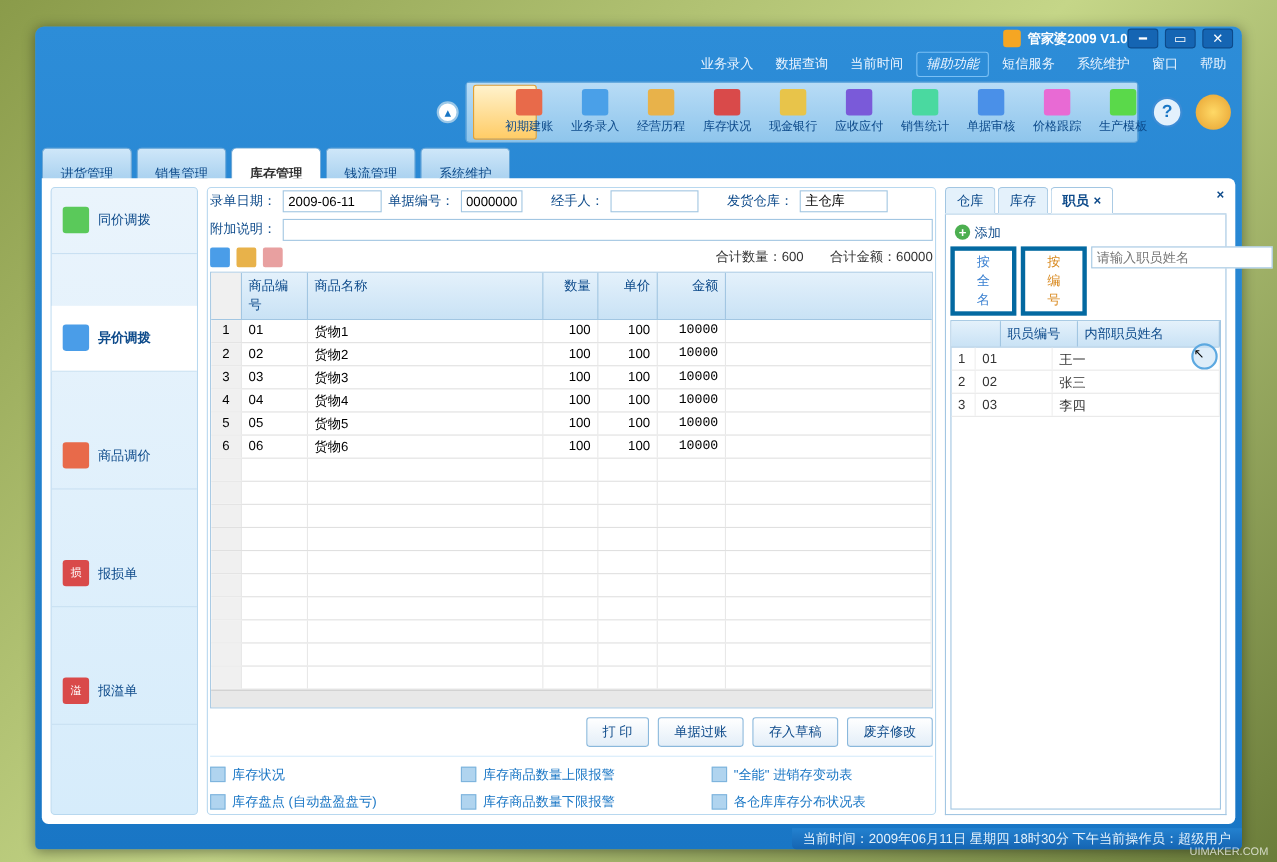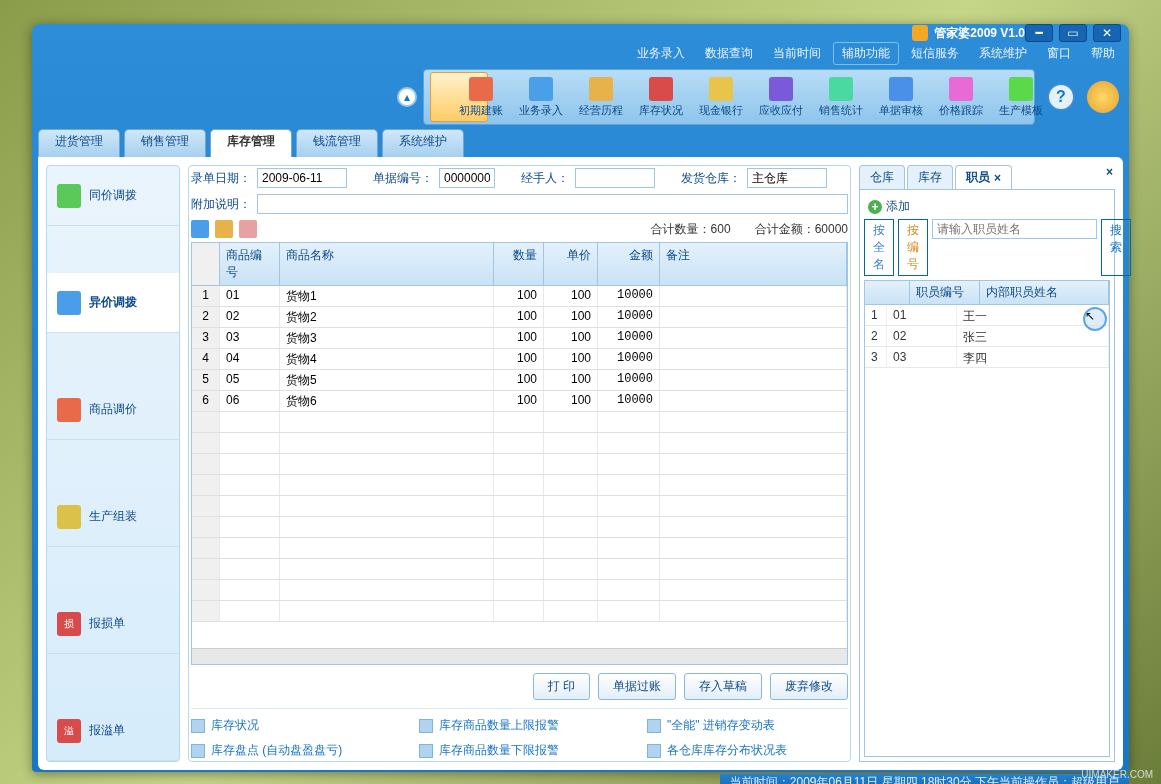--- a/index.html
+++ b/index.html
@@ -6,33 +6,33 @@
 body { background: linear-gradient(135deg, #8a9b4a 0%, #c5d688 50%, #6b7d3a 100%); width: 1161px; height: 784px; position: relative; overflow: hidden; }
 .window { position: absolute; top: 24px; left: 32px; right: 32px; bottom: 12px; background: linear-gradient(to bottom, #2d8dd8, #1976c5); border-radius: 8px 8px 4px 4px; box-shadow: 0 2px 12px rgba(0,0,0,0.4); display: flex; flex-direction: column; align-items: flex-end; }
 .titlebar { height: 28px; display: flex; align-items: center; padding: 0 8px; color: #fff; }
 .titlebar .app-icon { width: 16px; height: 16px; background: #f5a623; border-radius: 3px; margin-right: 6px; }
 .titlebar .title { flex: 1; font-weight: bold; }
 .winbtns { display: flex; gap: 6px; }
 .winbtn { width: 28px; height: 18px; background: #1565b3; border: 1px solid #0d4a8a; border-radius: 3px; color: #fff; display: flex; align-items: center; justify-content: center; cursor: pointer; }
 .winbtn.close { background: #1565b3; }
 .menubar { height: 24px; display: flex; align-items: center; padding: 0 6px; gap: 4px; color: #ecf5ff; }
 .menubar .mitem { padding: 2px 8px; border-radius: 3px; cursor: pointer; }
-.menubar .mitem.active { border: 1px solid #7ac0f5; }
+.menubar .mitem.active { border: 1px solid #7ac0f5; font-style: italic; }
 .toolbar-row { display: flex; align-items: center; padding: 4px 10px; gap: 6px; }
 .collapse-btn { width: 20px; height: 20px; background: #fff; border-radius: 50%; border: 2px solid #9cc8e8; display:flex;align-items:center;justify-content:center; color:#1976c5; cursor:pointer; }
 .toolbar { flex: 1; background: linear-gradient(to bottom, #b8dcf6, #8ec5ec); border: 1px solid #5fa3d8; border-radius: 4px; height: 56px; display: flex; align-items: center; padding: 0 6px; gap: 2px; }
 .tbtn { display: flex; flex-direction: column; align-items: center; justify-content: center; width: 58px; height: 50px; border-radius: 3px; cursor: pointer; color: #0d4a8a; padding-left: 44px; }
 .tbtn.active { background: linear-gradient(to bottom, #fff2cc, #ffcc66); border: 1px solid #e6a030; }
 .tbtn .ticon { width: 24px; height: 24px; border-radius: 3px; margin-bottom: 2px; }
 .tbtn .tlabel { font-size: 11px; white-space: nowrap; }
 .help-icon { width: 28px; height: 28px; border: 2px solid #3c8cd5; border-radius: 50%; background:#e3f1fc; color:#1976c5; display:flex;align-items:center;justify-content:center; font-size:16px; font-weight:bold; cursor:pointer; margin: 0 6px; }
 .brand-icon { width: 32px; height: 32px; background: radial-gradient(circle, #ffd966, #e6a030); border-radius: 50%; cursor:pointer; }
 .content-area { flex: 1; margin: 0 6px 4px 6px; display: flex; flex-direction: column; }
 .maintabs { display: flex; height: 28px; }
-.mtab { padding: 3px 16px; background: linear-gradient(to bottom, #cfe7f9, #a7d0ef); border: 1px solid #6fa8d6; border-bottom: none; border-radius: 5px 5px 0 0; margin-right: 4px; color: #0d4a8a; cursor: pointer; }
+.mtab { padding: 15px 16px; background: linear-gradient(to bottom, #cfe7f9, #a7d0ef); border: 1px solid #6fa8d6; border-bottom: none; border-radius: 5px 5px 0 0; margin-right: 4px; color: #0d4a8a; cursor: pointer; }
 .mtab.active { background: #fff; color: #333; font-weight: bold; }
 .mainpanel { flex: 1; background: #fff; border-radius: 0 6px 6px 6px; display: flex; padding: 8px; gap: 8px; position: relative; }
 .sidebar { width: 134px; background: linear-gradient(to bottom, #eaf4fc, #d6ecfb); border: 1px solid #b8d8ef; border-radius: 4px; display: flex; flex-direction: column; gap: 47px; }
 .sitem { height: 60px; display: flex; align-items: center; padding: 0 10px; border-bottom: 1px solid #c9e0f2; color: #0d4a8a; cursor: pointer; gap: 8px; }
 .sitem .sicon { width: 24px; height: 24px; border-radius: 3px; }
 .sitem.active { background: #fff; font-weight: bold; }
 .center { flex: 1; display: flex; flex-direction: column; border: 1px solid #b8d8ef; border-radius: 4px; padding: 2px; }
 .formrow { display: flex; align-items: center; gap: 6px; margin-bottom: 6px; color: #333; }
 .formrow label { color: #0d4a8a; }
 .txt { border: 1px solid #a2c6e2; height: 20px; padding: 0 4px; background: #fff; }
@@ -55,21 +55,21 @@
 .rightpanel { width: 256px; display: flex; flex-direction: column; }
 .rtabs { display: flex; border-bottom: 1px solid #a2c6e2; position: relative; }
 .rtab { padding: 3px 10px; border: 1px solid #a2c6e2; border-bottom: none; border-radius: 4px 4px 0 0; background: #e4f1fb; color: #0d4a8a; cursor: pointer; margin-right: 2px; display:flex;align-items:center; gap:4px;}
 .rtab.active { background: #fff; font-weight: bold; }
 .rtab .x { font-size:12px; color:#0d4a8a; }
 .close-panel { position:absolute; right:2px; top:0; color:#0d4a8a; cursor:pointer; font-weight:bold; }
 .rbody { flex: 1; border: 1px solid #a2c6e2; border-top: none; display: flex; flex-direction: column; padding: 4px; }
 .add { display:flex; align-items:center; gap:4px; color:#0d4a8a; cursor:pointer; padding:4px; }
 .add .plus { width:14px; height:14px; background:#4caf50; color:#fff; border-radius:50%; display:flex;align-items:center;justify-content:center; font-weight:bold; }
 .search-row { display:flex; gap:4px; margin-bottom:4px; }
-.linkbtn { border:1px solid #0369a1; padding:2px 8px; color:#1976c5; cursor:pointer; }
+.linkbtn { border:4px solid #0369a1; padding:2px 20px; color:#1976c5; cursor:pointer; }
 .linkbtn.blue{color:#3a80d1;} .linkbtn.orange{color:#d98a20;}
 .rgrid { flex:1; border:1px solid #a2c6e2; }
 .rgh { display:flex; background:linear-gradient(to bottom,#e4f1fb,#c9e2f5); border-bottom:1px solid #a2c6e2;padding-left:23px; }
 .rc-idx{width:22px;} .rc-code{width:70px;} .rc-name{flex:1;}
 .rcell{border-right:1px solid #a2c6e2;padding:3px 6px;color:#0d4a8a;}
 .rbody-rows .rrow{display:flex;border-bottom:1px solid #e8e8e8;height:21px;}
 .rbody-rows .rcell{color:#333;border-right:1px solid #eee;}
 .statusbar { height: 24px; background: linear-gradient(to bottom, #2381cf, #1565b3); display: flex; align-items: center; padding: 0 10px; color: #e3f1fc; border-radius: 0 0 4px 4px; }
 .statusbar .right { margin-left: auto; }
 .watermark { position:absolute; right:8px; bottom:4px; color:#fff; font-size:10px; opacity:.7; }
@@ -164,42 +164,38 @@
           </div>
           <div class="sitem active">
             <div class="sicon" style="background:#4a9de8"></div>
             <span>异价调拨</span>
           </div>
           <div class="sitem">
             <div class="sicon" style="background:#e86a4a"></div>
             <span>商品调价</span>
           </div>
           <div class="sitem">
-            <div class="sicon" style="background:#d9c14a"></div>
-            <span>生产组装</span>
-          </div>
-          <div class="sitem">
             <div class="sicon" style="background:#d94a4a">
               <span style="color:#fff;font-size:10px;display:flex;align-items:center;justify-content:center;height:100%">损</span>
             </div>
             <span>报损单</span>
           </div>
           <div class="sitem">
             <div class="sicon" style="background:#d94a4a">
               <span style="color:#fff;font-size:10px;display:flex;align-items:center;justify-content:center;height:100%">溢</span>
             </div>
             <span>报溢单</span>
           </div>
         </div>
 
       <div class="center">
         <div class="formrow">
           <label>录单日期：</label>
           <input class="txt" style="width: 90px;" value="2009-06-11">
-          <label style="margin-left:20px">单据编号：</label>
+          <label style="">单据编号：</label>
           <input class="txt" style="width: 56px;" value="0000000001">
           <label style="margin-left:20px">经手人：</label>
           <input class="txt" style="width: 80px;" value="">
           <label style="margin-left:20px">发货仓库：</label>
           <input class="txt" style="width: 80px;" value="主仓库">
         </div>
         <div class="formrow">
           <label>附加说明：</label>
           <input class="txt" style="flex: 1 1 0%;" value="">
         </div>
@@ -213,21 +209,20 @@
           </div>
         </div>
         <div class="grid">
           <div class="grid-head" id="gridhead">
               <div class="gh c-idx"></div>
               <div class="gh c-code">商品编号</div>
               <div class="gh c-name">商品名称</div>
               <div class="gh c-qty">数量</div>
               <div class="gh c-price">单价</div>
               <div class="gh c-amt">金额</div>
-              <div class="gh c-note">备注</div>
             </div>
           <div class="grid-body" id="gridbody">
               <div class="grow">
                 <div class="gc c-idx">1</div>
                 <div class="gc c-code">01</div>
                 <div class="gc c-name">货物1</div>
                 <div class="gc c-qty">100</div>
                 <div class="gc c-price">100</div>
                 <div class="gc c-amt">10000</div>
                 <div class="gc c-note"></div>

